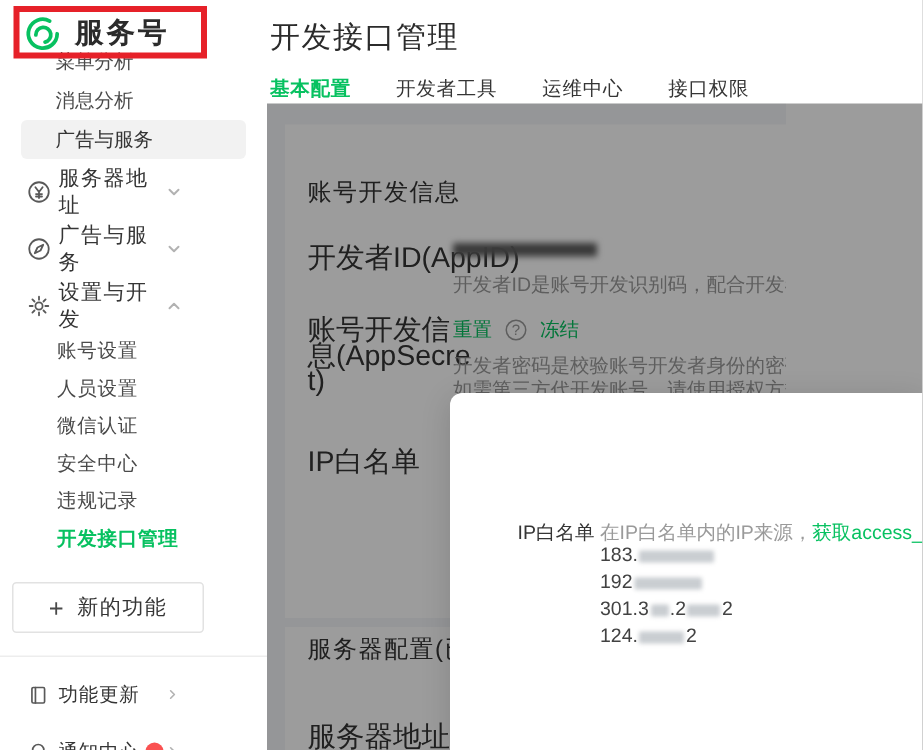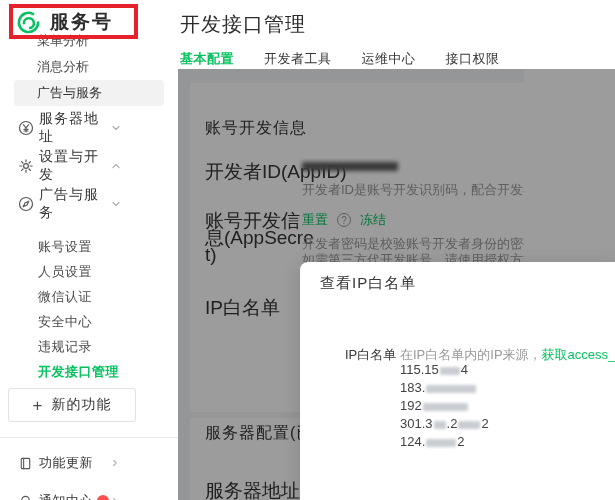--- a/index.html
+++ b/index.html
@@ -19,21 +19,21 @@
   .stat-row { height:26px; line-height:26px; padding-left:37px; font-size:13px; color:#4a4a4a;
     margin:0 14px 0 14px; padding-left:23px; border-radius:4px; cursor:pointer; white-space:nowrap; }
   .stat-row.active { background:#f2f2f2; color:#353535; }
 
   .group-list { position:absolute; left:0; top:109px; width:178px; }
   .group-row { height:38px; display:flex; align-items:center; padding:0 18px; cursor:pointer; }
   .gicon { width:16px; height:16px; margin-right:5px; display:inline-flex; }
   .glabel { font-size:14px; color:#353535; letter-spacing:1px; flex:1; }
   .chev { width:12px; height:12px; display:inline-flex; margin-right:38px; }
 
-  .sub-list { position:absolute; left:0; top:234px; width:160px; }
+  .sub-list { position:absolute; left:0; top:221px; width:160px; }
   .sub-row { height:25px; line-height:25px; padding-left:38px; font-size:13px; color:#4a4a4a;
     cursor:pointer; white-space:nowrap; letter-spacing:0.5px; }
   .sub-row.active { color:#07c160; font-weight:600; }
 
   .new-feature-btn { position:absolute; left:8px; top:388px; width:128px; height:34px;
     border:1px solid #e2e2e2; border-radius:3px; background:#fff; display:flex; align-items:center;
     justify-content:center; gap:8px; font-size:14px; color:#353535; cursor:pointer; letter-spacing:1px; }
   .plus-glyph { font-size:17px; color:#4a4a4a; font-weight:400; line-height:1; }
 
   .side-divider { position:absolute; left:0; top:437px; width:178px; height:1px; background:#ededed; }
@@ -117,42 +117,42 @@
           <span class="glabel">服务器地址</span>
           <span class="chev">
             <svg viewBox="0 0 12 12" width="12" height="12">
               <polyline class="chv" points="3,4.5 6,7.5 9,4.5"></polyline>
             </svg>
           </span>
         </div>
         <div class="group-row">
           <span class="gicon">
             <svg viewBox="0 0 16 16" width="16" height="16">
+              <circle class="stk" cx="8" cy="8" r="6.5"></circle>
+              <path class="stk" d="M10.8 5.2 9 9 5.2 10.8 7 7z"></path>
+            </svg>
+          </span>
+          <span class="glabel">广告与服务</span>
+          <span class="chev">
+            <svg viewBox="0 0 12 12" width="12" height="12">
+              <polyline class="chv" points="3,4.5 6,7.5 9,4.5"></polyline>
+            </svg>
+          </span>
+        </div>
+        <div class="group-row">
+          <span class="gicon">
+            <svg viewBox="0 0 16 16" width="16" height="16">
               <circle class="stk" cx="8" cy="8" r="2.4"></circle>
               <path class="stk" d="M8 1.8v2M8 12.2v2M1.8 8h2M12.2 8h2M3.6 3.6l1.4 1.4M11 11l1.4 1.4M12.4 3.6 11 5M5 11l-1.4 1.4"></path>
             </svg>
           </span>
           <span class="glabel">设置与开发</span>
           <span class="chev">
             <svg viewBox="0 0 12 12" width="12" height="12">
               <polyline class="chv" points="3,7.5 6,4.5 9,7.5"></polyline>
-            </svg>
-          </span>
-        </div>
-        <div class="group-row">
-          <span class="gicon">
-            <svg viewBox="0 0 16 16" width="16" height="16">
-              <circle class="stk" cx="8" cy="8" r="6.5"></circle>
-              <path class="stk" d="M10.8 5.2 9 9 5.2 10.8 7 7z"></path>
-            </svg>
-          </span>
-          <span class="glabel">广告与服务</span>
-          <span class="chev">
-            <svg viewBox="0 0 12 12" width="12" height="12">
-              <polyline class="chv" points="3,4.5 6,7.5 9,4.5"></polyline>
             </svg>
           </span>
         </div>
       </div>
     <div class="sub-list" id="sub-list">
         <div class="sub-row">账号设置</div>
         <div class="sub-row">人员设置</div>
         <div class="sub-row">微信认证</div>
         <div class="sub-row">安全中心</div>
         <div class="sub-row">违规记录</div>
@@ -228,27 +228,25 @@
 
     <div class="fld-label" style="left:27px; top:226px;">IP白名单</div>
 
     <div class="sec-title" style="left:27px; top:354px;">服务器配置(已启用)</div>
     <div class="fld-label" style="left:27px; top:409px;">服务器地址(URL)</div>
   </section>
 
   <div class="overlay"></div>
 
   <div class="modal">
-    <div class="modal-title">查看IP白名单</div>
     <div class="modal-ip-label">IP白名单</div>
     <div class="modal-desc">
       <span>在IP白名单内的IP来源，</span><span class="green-link">获取access_token</span>
     </div>
     <div class="ip-list" id="ip-list">
-        <div class="ip-row"><span>115.15</span><span class="redact" style="width: 20px;"></span><span>4</span></div>
         <div class="ip-row"><span>183.</span><span class="redact" style="width: 50px;"></span></div>
         <div class="ip-row"><span>192</span><span class="redact" style="width: 45px;"></span></div>
         <div class="ip-row"><span>301.3</span><span class="redact" style="width: 12px;"></span><span>.2</span><span class="redact" style="width: 22px;"></span><span>2</span></div>
         <div class="ip-row"><span>124.</span><span class="redact" style="width: 30px;"></span><span>2</span></div>
       </div>
   </div>
 
 </div>
 
 </body></html>

